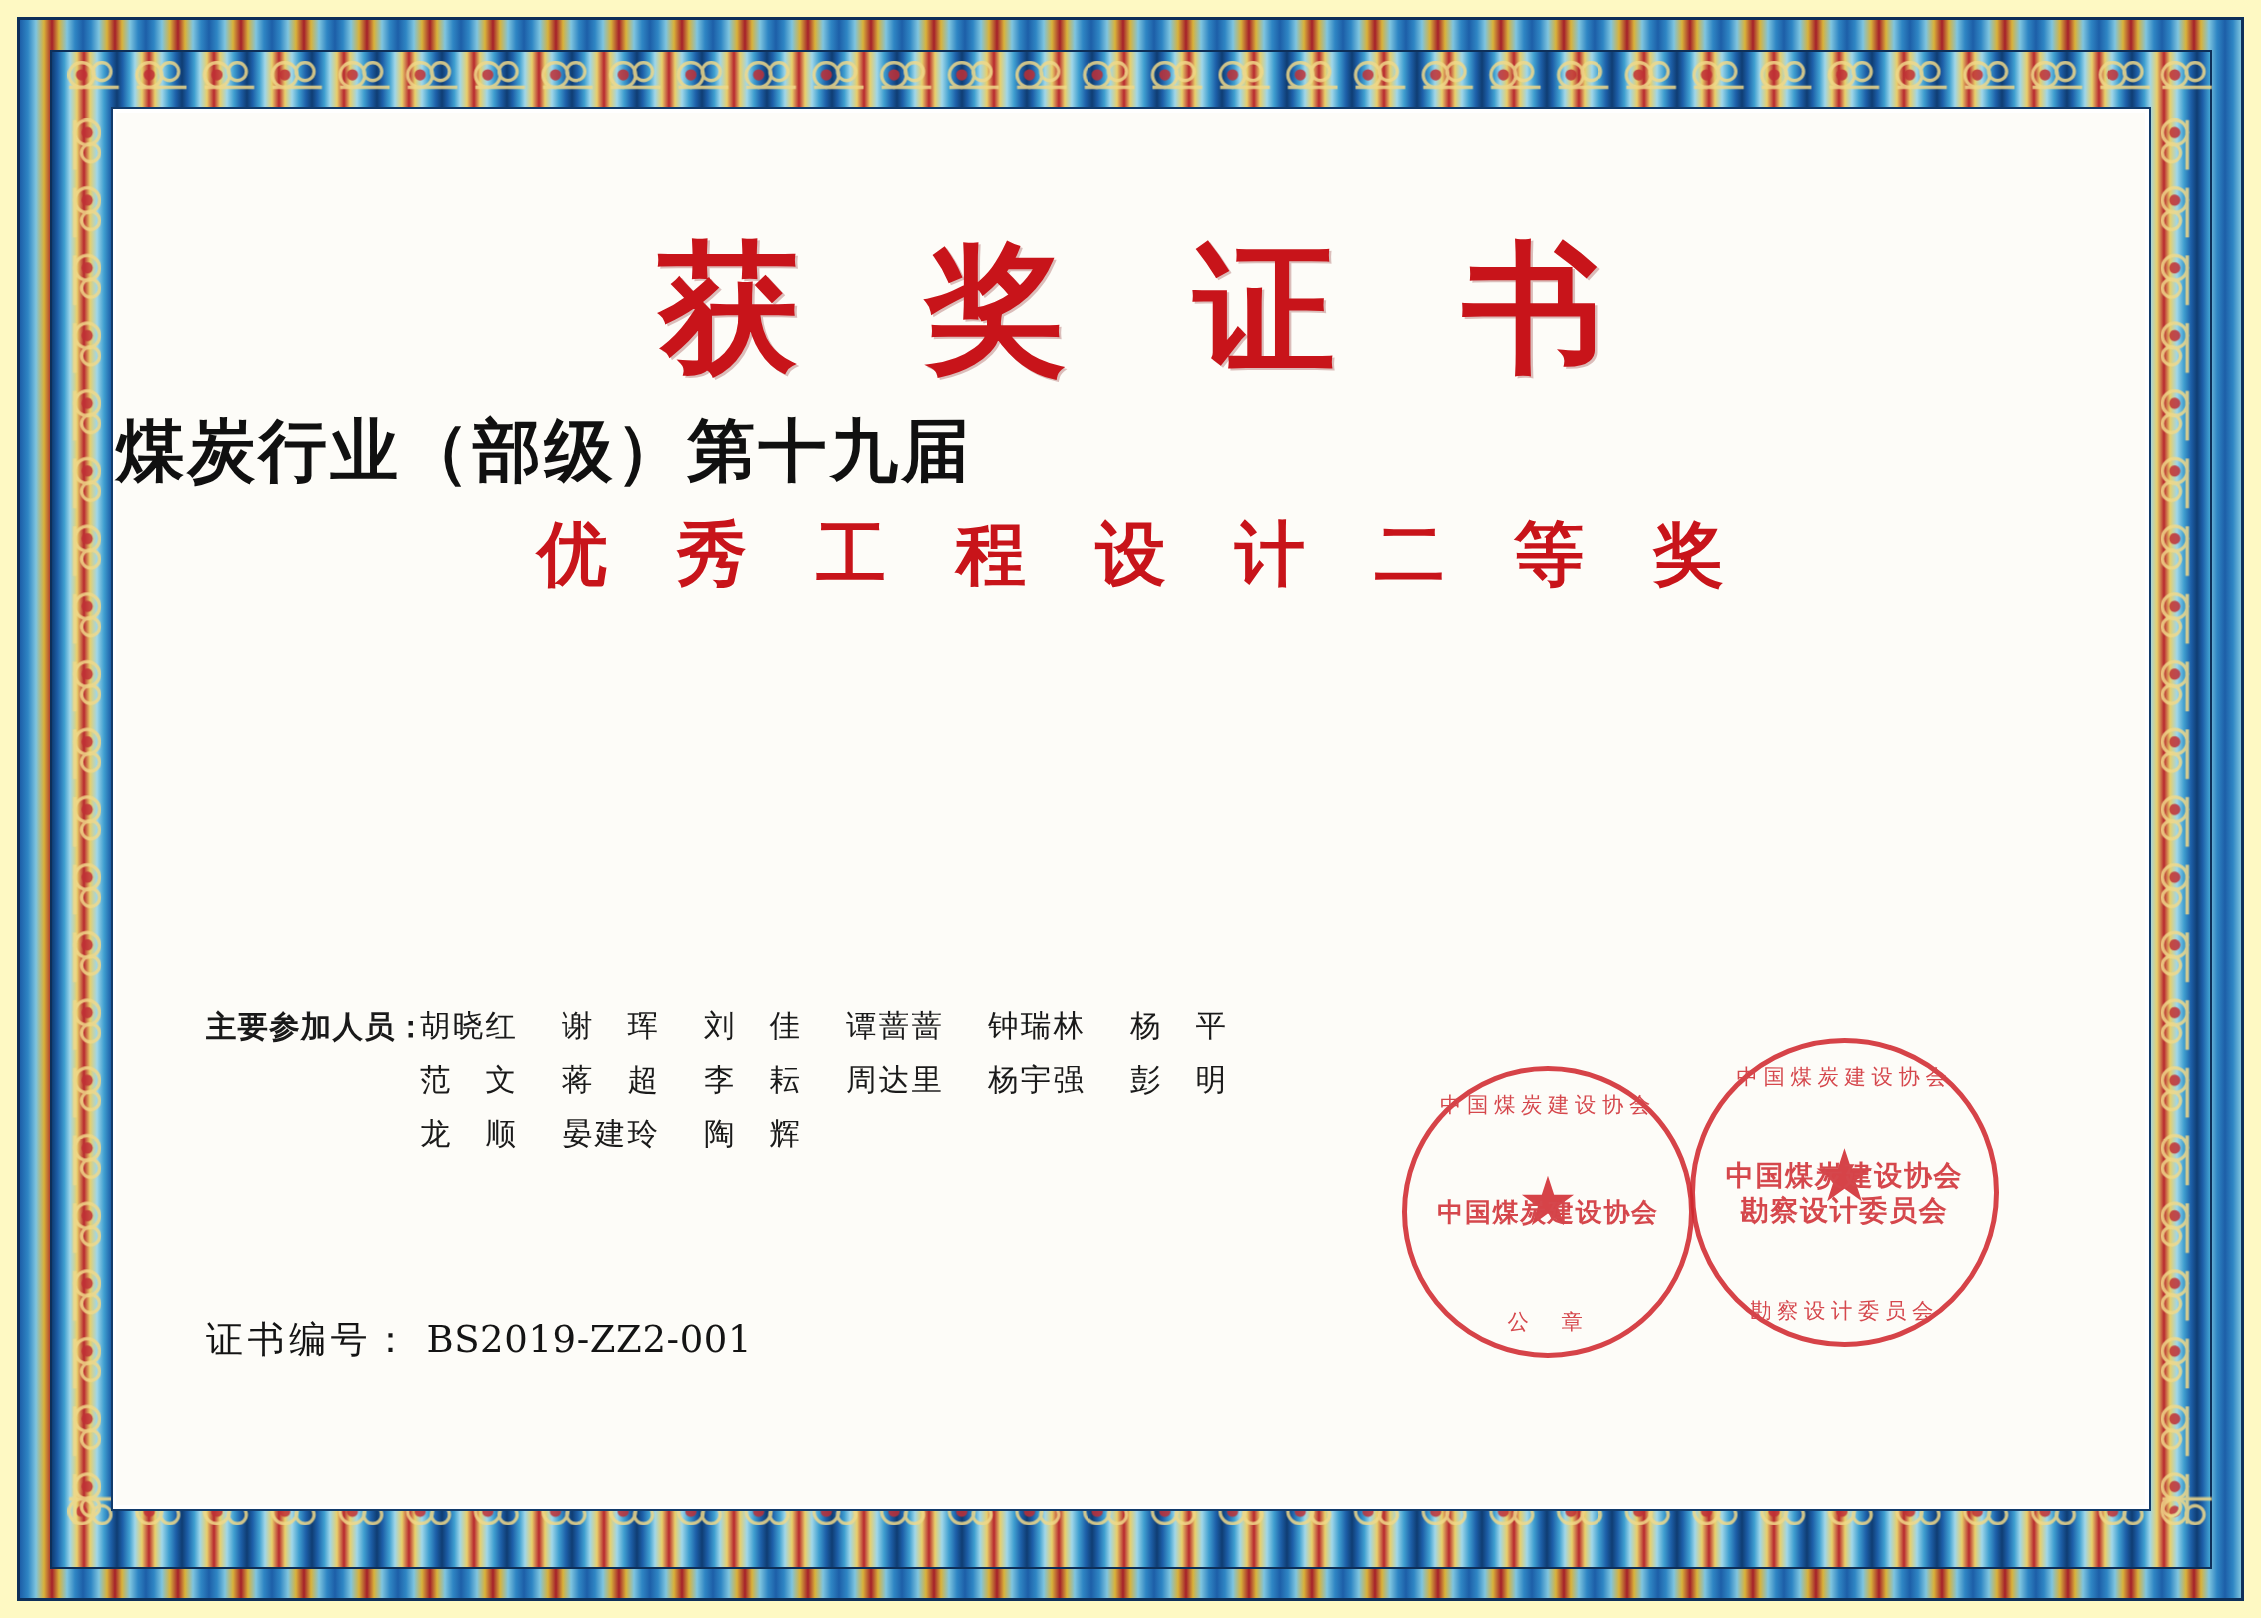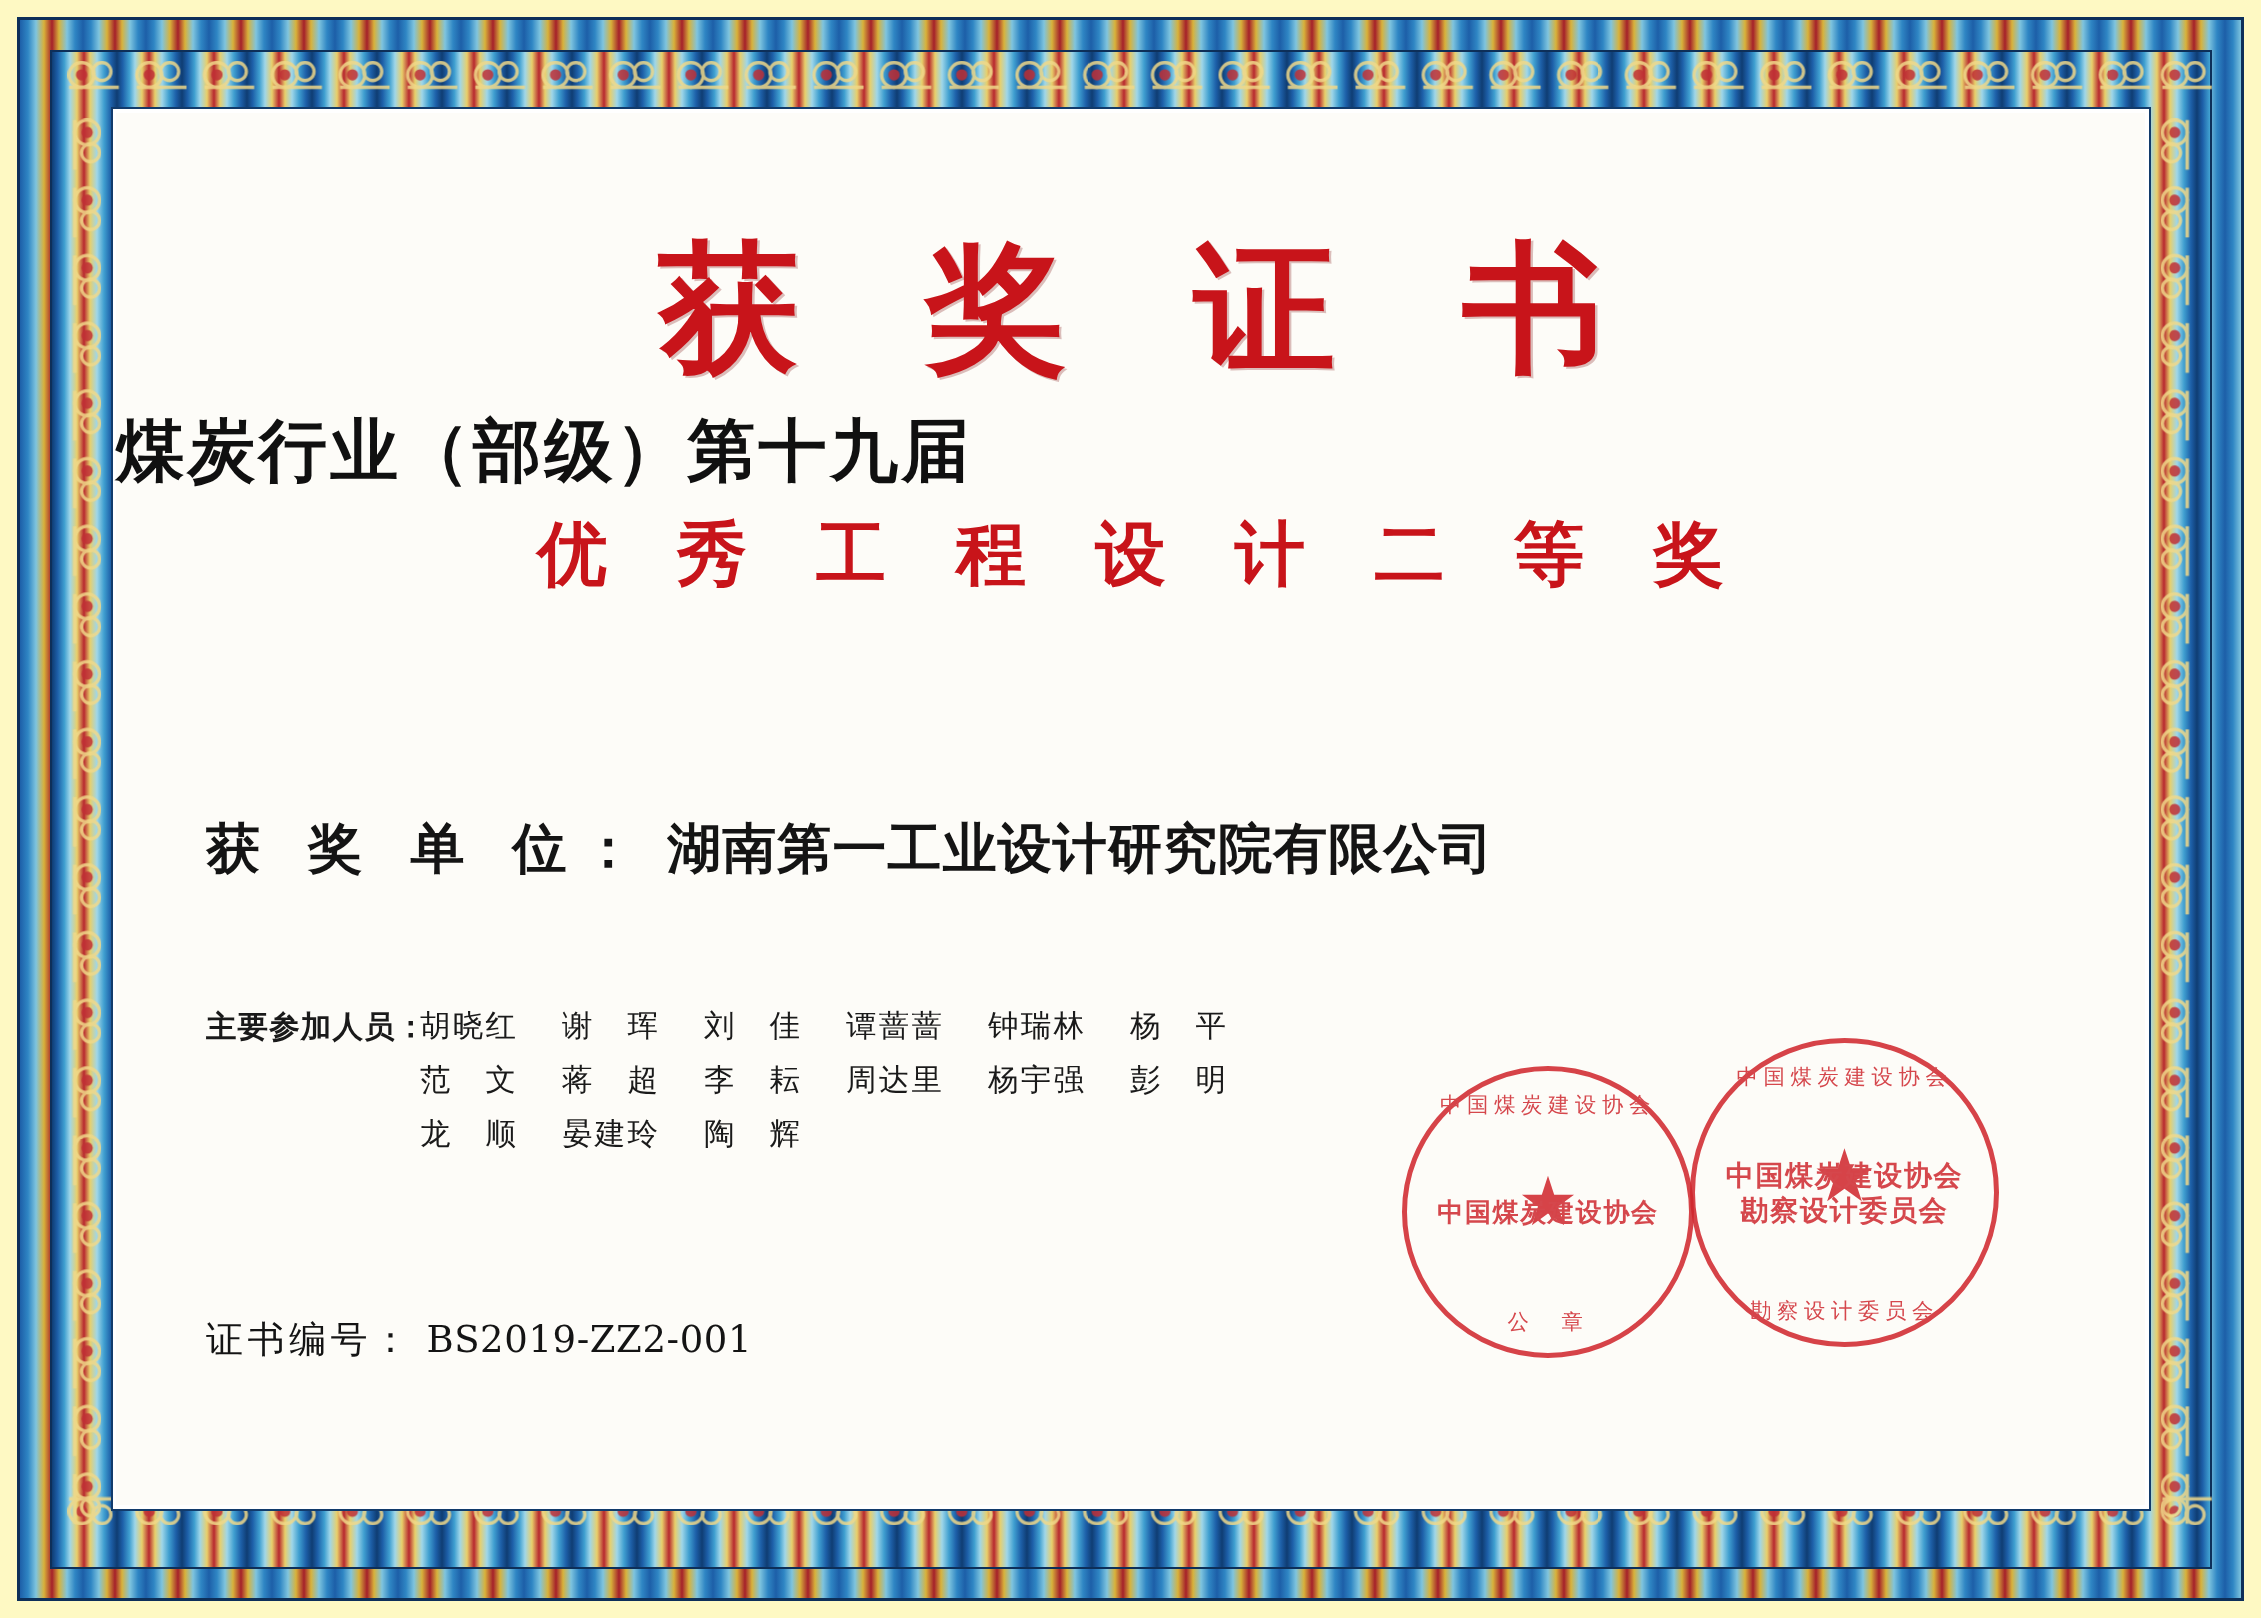--- a/index.html
+++ b/index.html
@@ -386,24 +386,20 @@
 
   <div class="content">
 
     <div class="title-main">获 奖 证 书</div>
 
     <div class="title-sub">煤炭行业（部级）第十九届</div>
 
     <div class="title-award">优 秀 工 程 设 计 二 等 奖</div>
 
 
-    <div class="field-row unit">
-      <span class="field-label">获 奖 单 位：</span>
-      <span class="field-value">湖南第一工业设计研究院有限公司</span>
-    </div>
 
     <div class="participants">
       <span class="participants-label">主要参加人员：</span>
       <div class="participants-lines">
         <div class="p-line">
           <span class="p-name">胡晓红</span>
           <span class="p-name">谢　珲</span>
           <span class="p-name">刘　佳</span>
           <span class="p-name">谭蔷蔷</span>
           <span class="p-name">钟瑞林</span>

